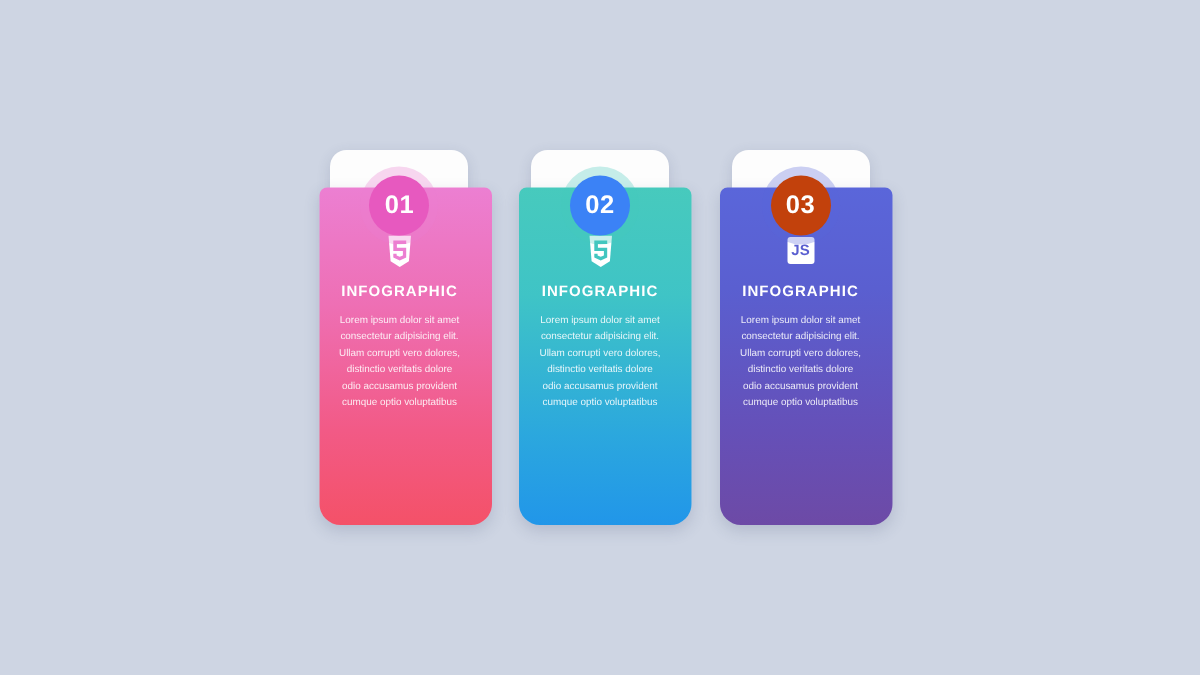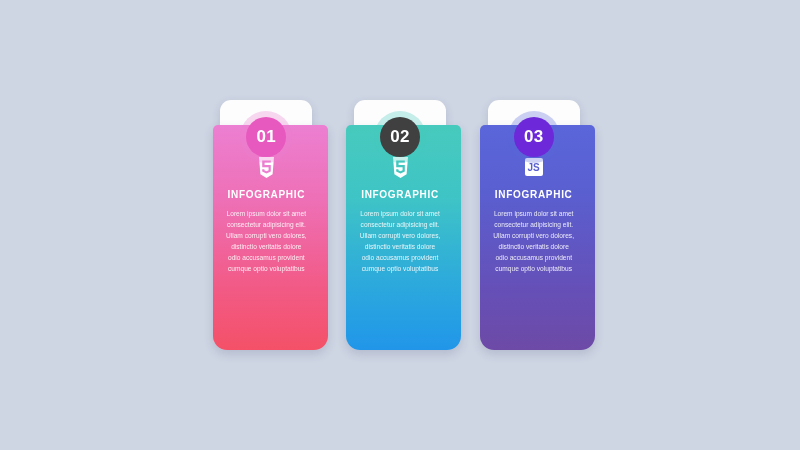--- a/index.html
+++ b/index.html
@@ -72,22 +72,22 @@
     display:flex;
     align-items:center;
     justify-content:center;
     color:#fff;
     font-size:17px;
     font-weight:bold;
     letter-spacing:0.3px;
     z-index:4;
   }
   .badge.c1 { background:#e759bf; box-shadow:0 0 0 6px rgba(236,127,210,0.30); }
-  .badge.c2 { background:#404040; box-shadow:0 0 0 6px rgba(71,202,189,0.30); }
-  .badge.c3 { background:#6d28d9; box-shadow:0 0 0 6px rgba(90,102,218,0.30);justify-content:center; }
+  .badge.c2 { background:#3b82f6; box-shadow:0 0 0 6px rgba(71,202,189,0.30); }
+  .badge.c3 { background:#c2410c; box-shadow:0 0 0 6px rgba(90,102,218,0.30);justify-content:center; }
 
   
   .content {
     position:absolute;
     top:56px;
     left:0; right:0;
     padding:0 8px;
     text-align:center;
   }
 

